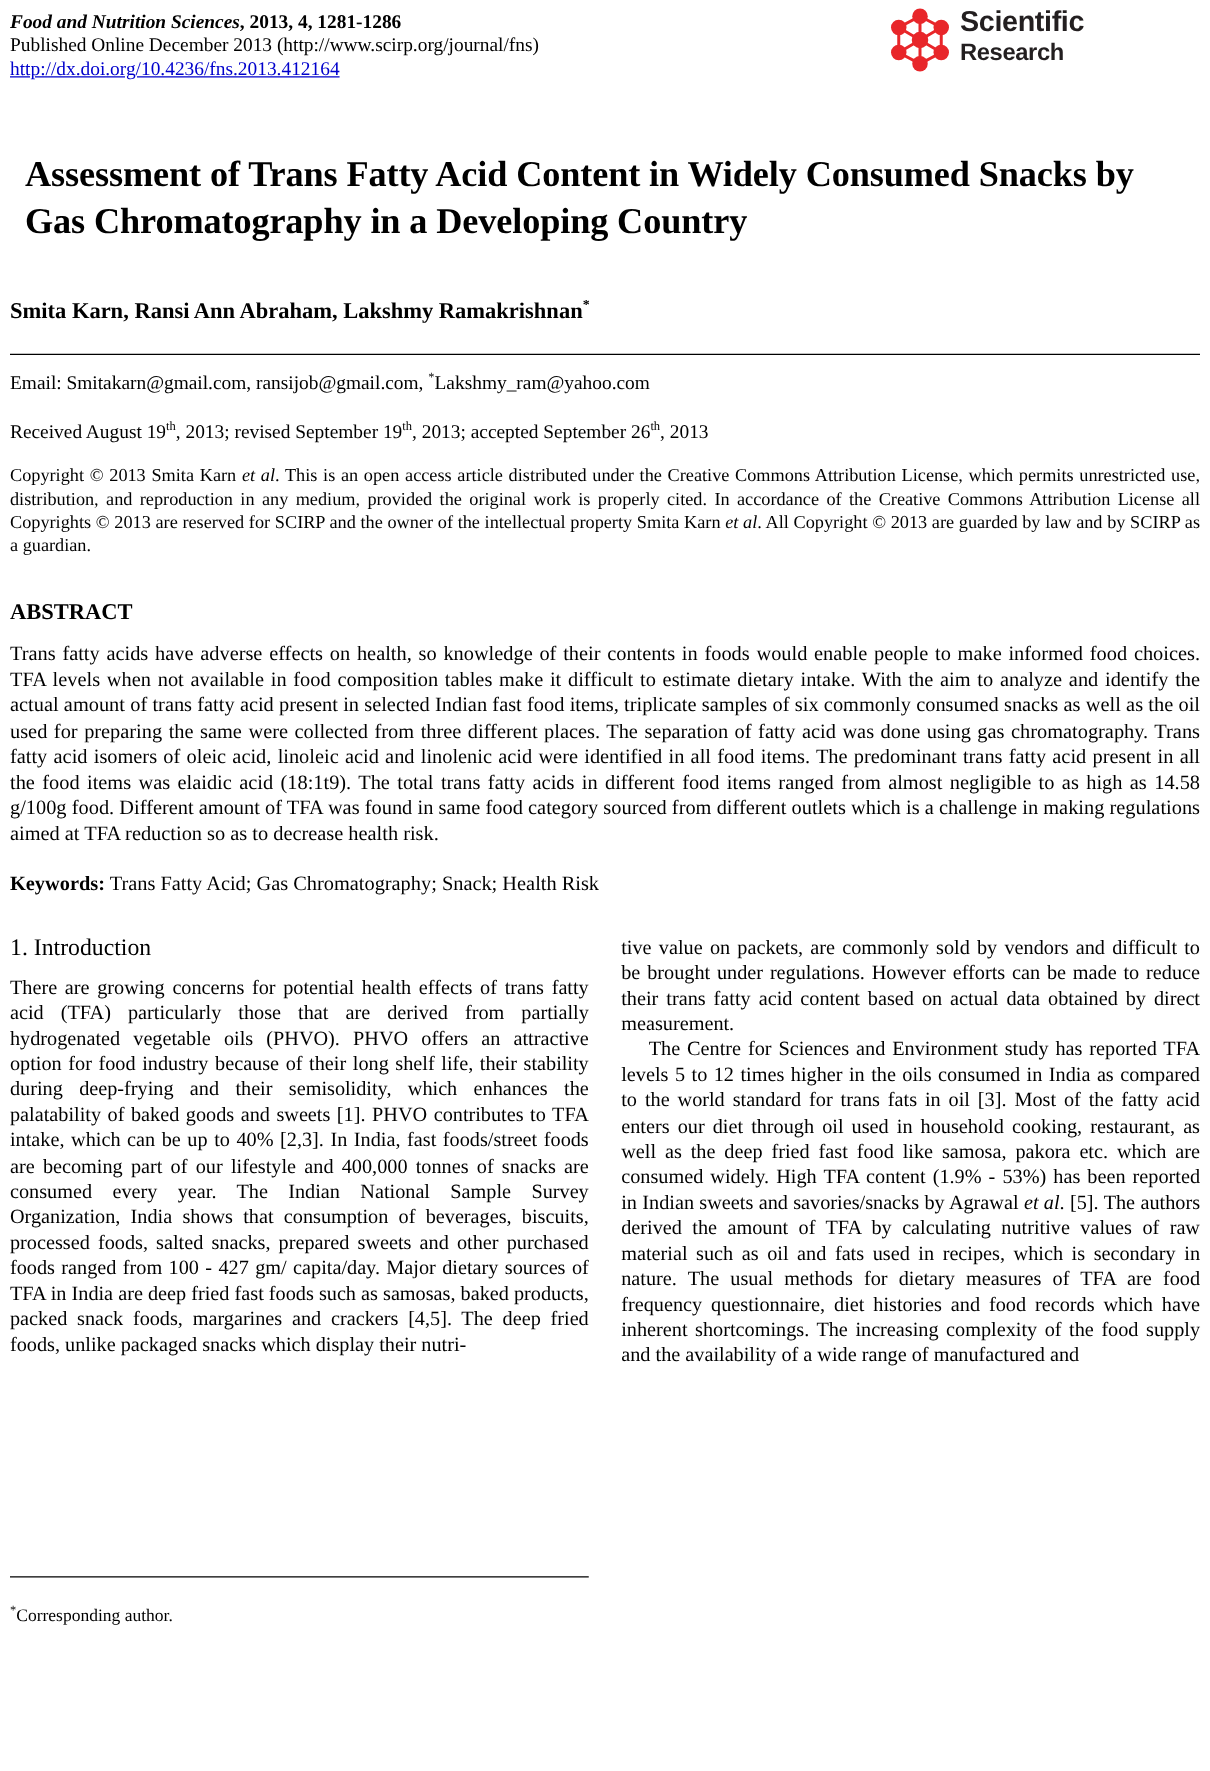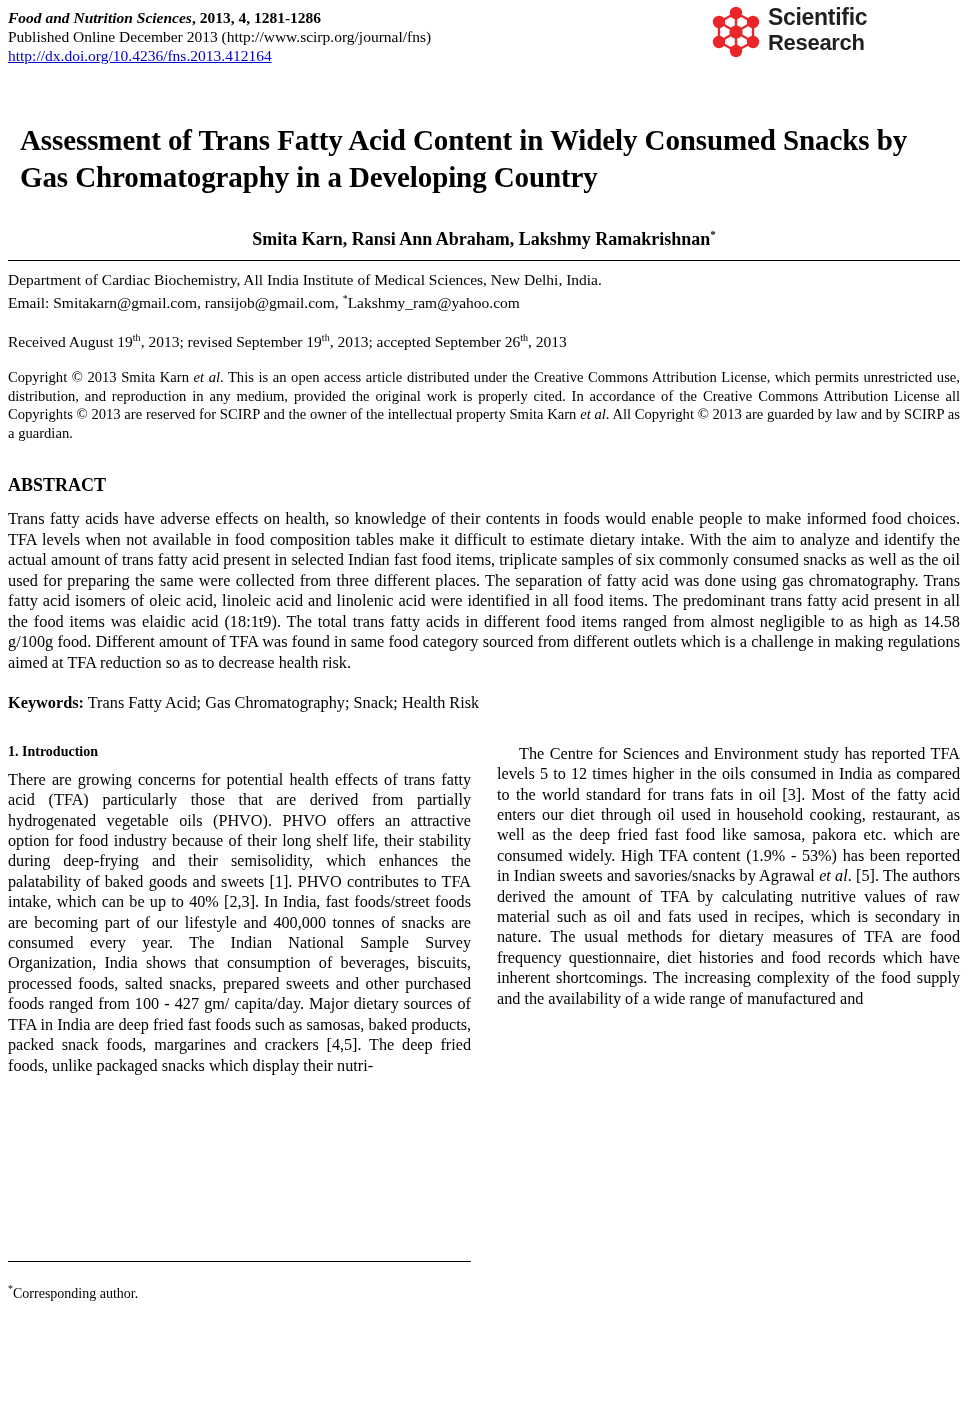--- a/index.html
+++ b/index.html
@@ -81,44 +81,43 @@
     font-family: "Liberation Sans", sans-serif;
     color: #231f20;
   }
   .logo-text .l1 {
     font-size: 23px;
     font-weight: bold;
     letter-spacing: -0.3px;
     display: block;
   }
   .logo-text .l2 {
-    font-size: 22px;
+    font-size: 19px;
     font-weight: bold;
     letter-spacing: -0.3px;
     display: block;
   }
 
   
   .title {
     font-size: 29px;
     font-weight: bold;
     line-height: 37px;
     margin-top: 52px;
     letter-spacing: -0.1px;
     margin-left: 12px;
   }
 
   
   .authors {
     font-size: 18px;
     font-weight: bold;
-    margin-top: 32px;
-    padding-bottom: 10px;
+    margin-top: 42px;
+    padding-bottom: 24px;
     border-bottom: 1.2px solid #000;
-    text-align: center;
   }
   .authors sup {
     font-size: 11px;
     vertical-align: super;
   }
 
   .affil {
     font-size: 15.5px;
     line-height: 19px;
     margin-top: 9px;
@@ -167,22 +166,22 @@
   
   .columns {
     margin-top: 30px;
     display: flex;
     gap: 26px;
   }
   .col {
     width: 463px;
   }
   .sec-head {
-    font-size: 14px;
-    font-weight: bold;
+    font-size: 19px;
+    font-weight: normal;
     margin: 0 0 10px 0;
   }
   .col p {
     font-size: 16.2px;
     line-height: 20.4px;
     text-align: justify;
     margin: 0;
     -webkit-hyphens: auto;
     hyphens: auto;
   }
@@ -254,21 +253,20 @@
       </div>
     </div>
 
     <h1 class="title">Assessment of Trans Fatty Acid Content in Widely Consumed Snacks by Gas Chromatography in a Developing Country</h1>
 
     <div class="authors">
       <span>Smita Karn, Ransi Ann Abraham, Lakshmy Ramakrishnan</span><sup>*</sup>
     </div>
 
     <div class="affil">
-      <div>Department of Cardiac Biochemistry, All India Institute of Medical Sciences, New Delhi, India.</div>
       <div><span>Email: Smitakarn@gmail.com, ransijob@gmail.com, </span><sup>*</sup><span>Lakshmy_ram@yahoo.com</span></div>
     </div>
 
     <div class="dates">
       <span>Received August 19</span><sup>th</sup><span>, 2013; revised September 19</span><sup>th</sup><span>, 2013; accepted September 26</span><sup>th</sup><span>, 2013</span>
     </div>
 
     <div class="copyright">
       <span>Copyright © 2013 Smita Karn </span><i>et al</i><span>. This is an open access article distributed under the Creative Commons Attribution License, which permits unrestricted use, distribution, and reproduction in any medium, provided the original work is properly cited. In accordance of the Creative Commons Attribution License all Copyrights © 2013 are reserved for SCIRP and the owner of the intellectual property Smita Karn </span><i>et al</i><span>. All Copyright © 2013 are guarded by law and by SCIRP as a guardian.</span>
     </div>
@@ -279,20 +277,21 @@
     <div class="keywords">
       <b>Keywords:</b><span> Trans Fatty Acid; Gas Chromatography; Snack; Health Risk</span>
     </div>
 
     <div class="columns">
       <div class="col">
         <h2 class="sec-head">1. Introduction</h2>
         <p>There are growing concerns for potential health effects of trans fatty acid (TFA) particularly those that are derived from partially hydrogenated vegetable oils (PHVO). PHVO offers an attractive option for food industry because of their long shelf life, their stability during deep-frying and their semisolidity, which enhances the palatability of baked goods and sweets [1]. PHVO contributes to TFA intake, which can be up to 40% [2,3]. In India, fast foods/street foods are becoming part of our lifestyle and 400,000 tonnes of snacks are consumed every year. The Indian National Sample Survey Organization, India shows that consumption of beverages, biscuits, processed foods, salted snacks, prepared sweets and other purchased foods ranged from 100 - 427 gm/ capita/day. Major dietary sources of TFA in India are deep fried fast foods such as samosas, baked products, packed snack foods, margarines and crackers [4,5]. The deep fried foods, unlike packaged snacks which display their nutri-</p>
       </div>
       <div class="col">
+        <p>tive value on packets, are commonly sold by vendors and difficult to be brought under regulations. However efforts can be made to reduce their trans fatty acid content based on actual data obtained by direct measurement.</p>
         <p class="indent"><span>The Centre for Sciences and Environment study has reported TFA levels 5 to 12 times higher in the oils consumed in India as compared to the world standard for trans fats in oil [3]. Most of the fatty acid enters our diet through oil used in household cooking, restaurant, as well as the deep fried fast food like samosa, pakora etc. which are consumed widely. High TFA content (1.9% - 53%) has been reported in Indian sweets and savories/snacks by Agrawal </span><i>et al</i><span>. [5]. The authors derived the amount of TFA by calculating nutritive values of raw material such as oil and fats used in recipes, which is secondary in nature. The usual methods for dietary measures of TFA are food frequency questionnaire, diet histories and food records which have inherent shortcomings. The increasing complexity of the food supply and the availability of a wide range of manufactured and</span></p>
       </div>
     </div>
 
   </div>
 
   <div class="footnote">
     <sup>*</sup><span>Corresponding author.</span>
   </div>
 

